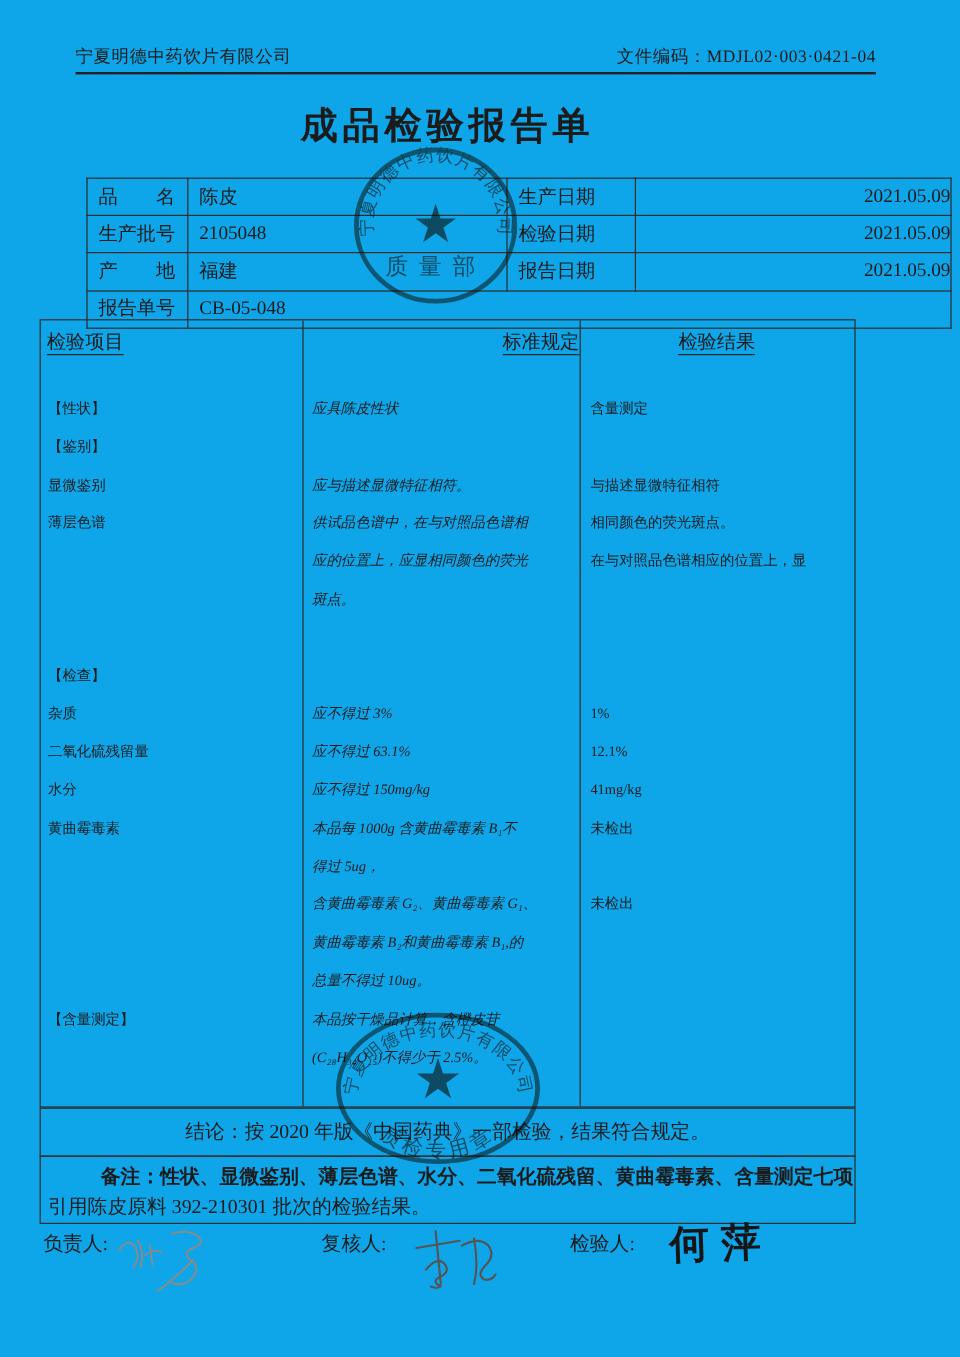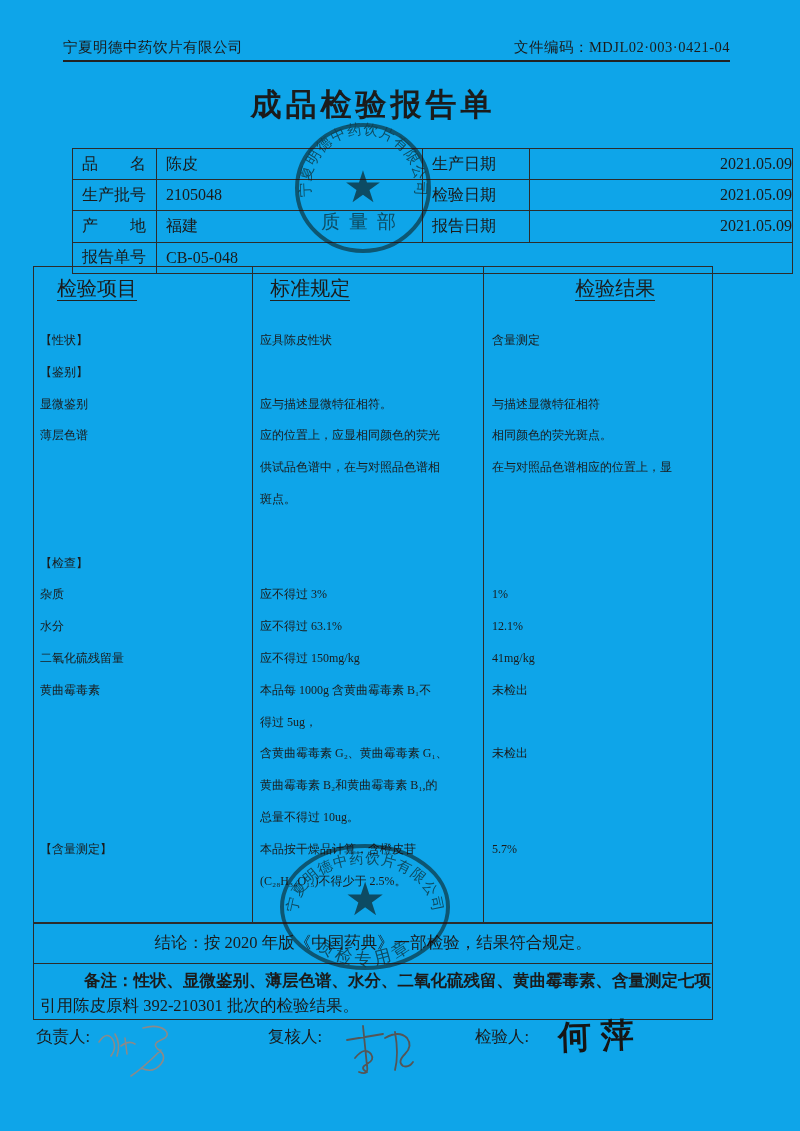--- a/index.html
+++ b/index.html
@@ -11,29 +11,29 @@
   .hdr-rule{position:absolute;left:63px;top:60px;width:667px;height:2px;background:#222;}
   .doc-title{position:absolute;left:33px;top:84px;width:680px;text-align:center;
              font-size:31px;font-weight:bold;letter-spacing:4px;}
   
   table.info{position:absolute;left:33px;top:148px;width:680px;border-collapse:collapse;table-layout:fixed;margin-left:39px;}
   table.info td{border:1.5px solid #2c2c2c;height:30.2px;font-size:16px;padding:0 0 0 9px;white-space:nowrap;overflow:hidden;}
   td.c1{width:74px;}td.c2{width:256px;padding-left:13px;}td.c3{width:97px;}td.c4{width:253px;padding-left:13px;text-align:right;}
   
   .insp{position:absolute;left:33px;top:266px;width:680px;height:657px;border:1.5px solid #2c2c2c;box-sizing:border-box;}
   .vline{position:absolute;top:0;bottom:0;width:1.5px;background:#2c2c2c;}
-  .insp-heads{position:absolute;top:8px;left:18px;width:100%;display:flex;font-size:20px;}
+  .insp-heads{position:absolute;top:8px;left:0;width:100%;display:flex;font-size:16px;}
   .ih{box-sizing:border-box;}
   .ih span{border-bottom:1.2px solid #222;padding-bottom:1px;}
   .ih1{width:219px;padding-left:5px;text-align:left;}
-  .ih2{width:231px;text-align:left;}
+  .ih2{width:231px;text-align:right;}
   .ih3{width:230px;text-align:center;}
   .col-lines{position:absolute;top:58px;font-size:12px;}
   .col-item{left:6px;width:210px;}
-  .col-std{left:226px;width:224px;}
+  .col-std{left:226px;width:224px;font-style:italic;}
   .col-res{left:458px;width:218px;}
   .col-lines div{height:31.8px;line-height:31.8px;white-space:nowrap;overflow:visible;}
   
   .concl{position:absolute;left:33px;top:923px;width:680px;height:41px;border:1.5px solid #2c2c2c;
          box-sizing:border-box;text-align:center;line-height:38px;font-size:16.5px;}
   .remark{position:absolute;left:33px;top:962.5px;width:680px;height:57px;border:1.5px solid #2c2c2c;
           box-sizing:border-box;font-size:16.5px;padding:4px 8px 0 6px;line-height:25px;}
   .remark .l1{text-indent:44px;white-space:nowrap;font-weight:bold;}
   .remark .l2{white-space:nowrap;}
   
@@ -97,36 +97,36 @@
     <div class="col-lines col-item">
         <div>【性状】</div>
         <div>【鉴别】</div>
         <div>显微鉴别</div>
         <div>薄层色谱</div>
         <div></div>
         <div></div>
         <div></div>
         <div>【检查】</div>
         <div>杂质</div>
+        <div>二氧化硫残留量</div>
         <div>水分</div>
-        <div>二氧化硫残留量</div>
         <div>黄曲霉毒素</div>
         <div></div>
         <div></div>
         <div></div>
         <div></div>
         <div>【含量测定】</div>
         <div></div>
       </div>
     <div class="col-lines col-std">
         <div>应具陈皮性状</div>
         <div></div>
         <div>应与描述显微特征相符。</div>
+        <div>供试品色谱中，在与对照品色谱相</div>
         <div>应的位置上，应显相同颜色的荧光</div>
-        <div>供试品色谱中，在与对照品色谱相</div>
         <div>斑点。</div>
         <div></div>
         <div></div>
         <div>应不得过 3%</div>
         <div>应不得过 63.1%</div>
         <div>应不得过 150mg/kg</div>
         <div>本品每 1000g 含黄曲霉毒素 B₁不</div>
         <div>得过 5ug，</div>
         <div>含黄曲霉毒素 G₂、黄曲霉毒素 G₁、</div>
         <div>黄曲霉毒素 B₂和黄曲霉毒素 B₁,的</div>
@@ -144,21 +144,20 @@
         <div></div>
         <div></div>
         <div>1%</div>
         <div>12.1%</div>
         <div>41mg/kg</div>
         <div>未检出</div>
         <div></div>
         <div>未检出</div>
         <div></div>
         <div></div>
-        <div>5.7%</div>
         <div></div>
       </div>
   </div>
 
   <div class="concl">结论：按 2020 年版《中国药典》一部检验，结果符合规定。</div>
 
   <div class="remark">
     <div class="l1">备注：性状、显微鉴别、薄层色谱、水分、二氧化硫残留、黄曲霉毒素、含量测定七项</div>
     <div class="l2">引用陈皮原料 392-210301 批次的检验结果。</div>
   </div>

